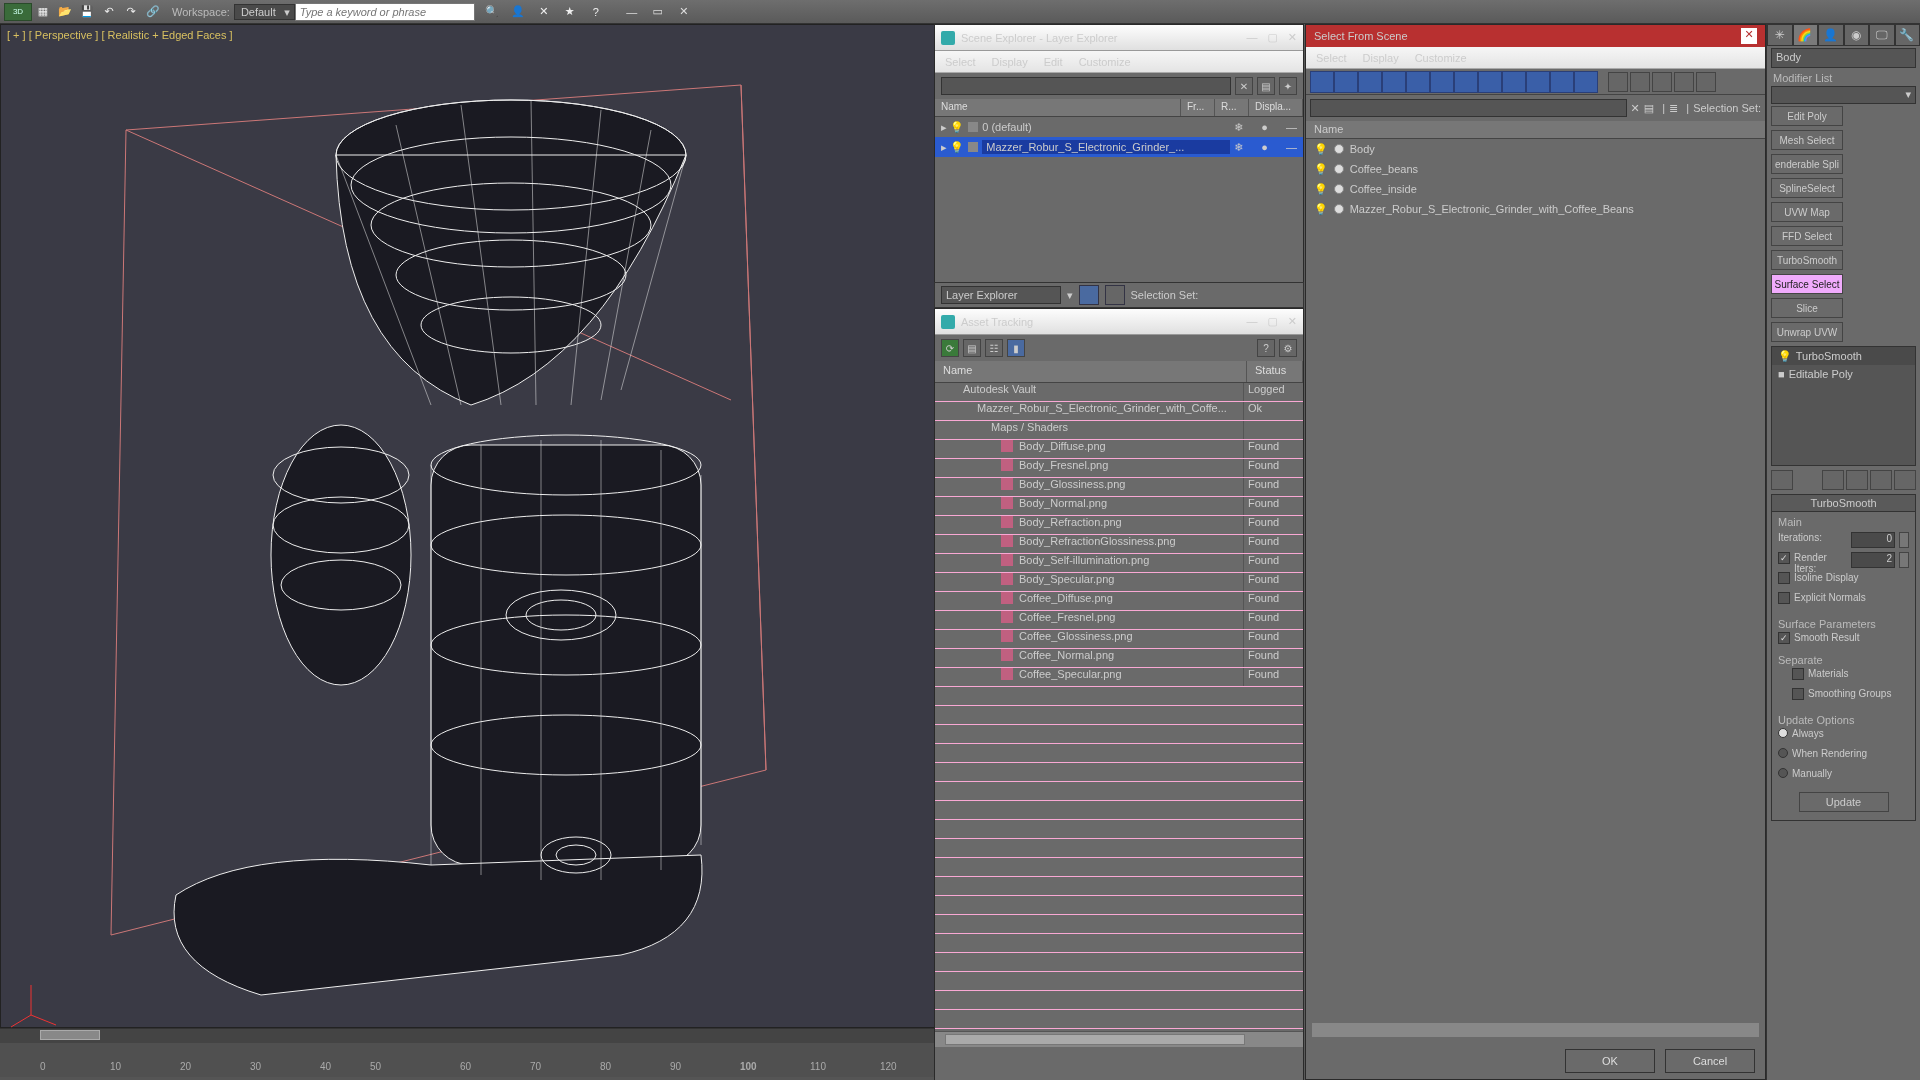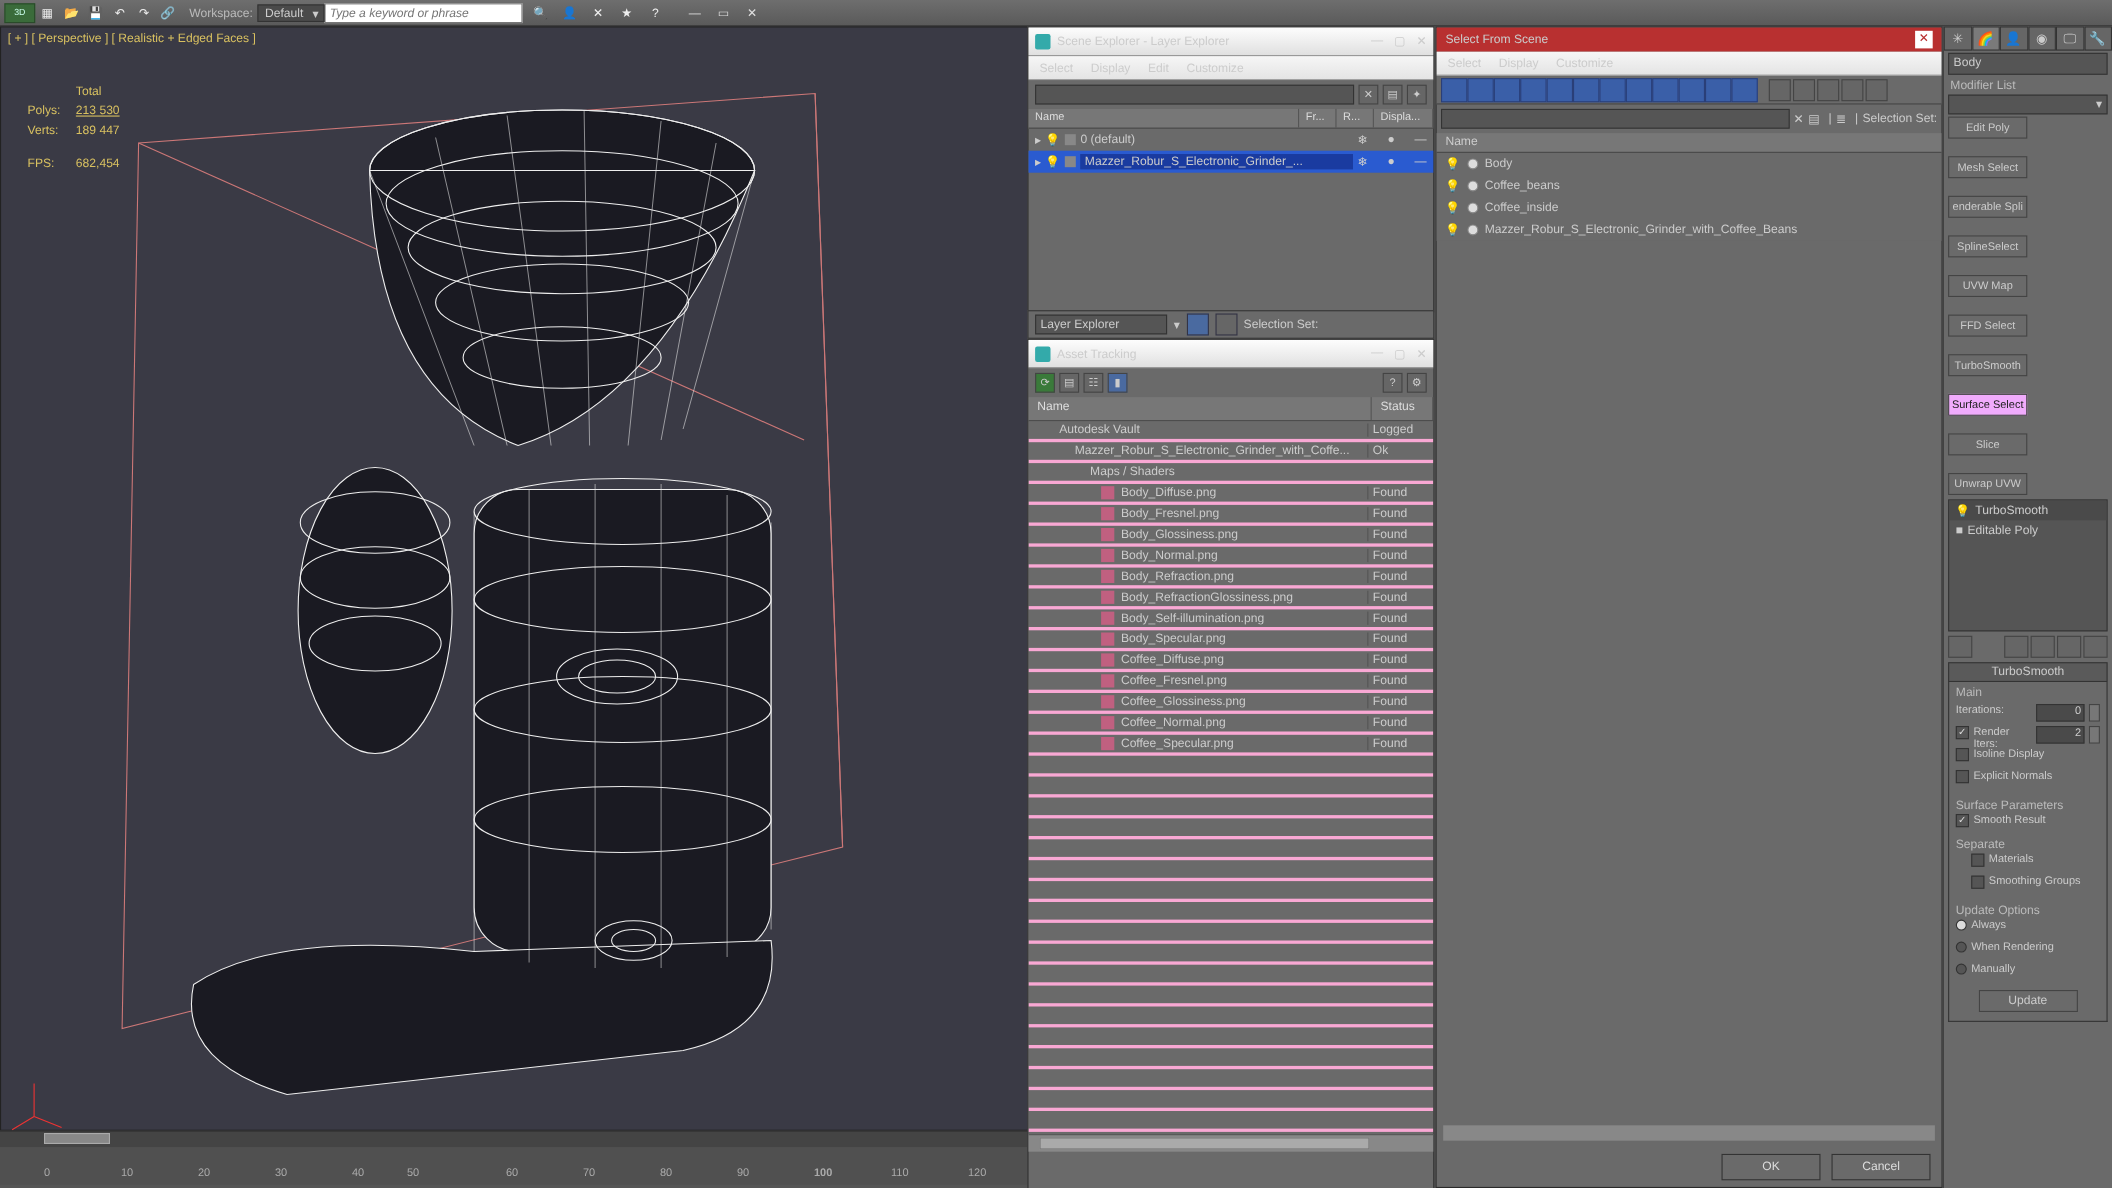--- a/index.html
+++ b/index.html
@@ -44,21 +44,21 @@
 .se-row .name{flex:1;overflow:hidden;text-overflow:ellipsis;white-space:nowrap}
 .se-row .sel-name{background:#1a3ba0;padding:1px 4px}
 .se-icons{display:flex;gap:18px;margin-left:auto;color:#aaa;font-size:12px}
 .layerbar{position:absolute;left:934px;top:282px;width:370px;height:26px;background:#6a6a6a;display:flex;align-items:center;padding:0 6px;gap:6px;border:1px solid #333}
 .layerbar input{width:120px;height:18px;background:#555;border:1px solid #333;padding:0 4px}
 .layerbar .ib{width:20px;height:20px;background:#4a6aa0;border:1px solid #334;cursor:pointer}
 .assettrack{left:934px;top:308px;width:370px;height:776px;background:#6a6a6a}
 .at-header{height:22px;background:#777;display:flex;border-bottom:1px solid #444}
 .at-header div{padding:3px 8px;color:#ddd;border-right:1px solid #555}
 .at-list{overflow:auto;height:648px;background:#6a6a6a}
-.at-row{height:19px;display:flex;align-items:center;border-bottom:3px solid #f9a8d4;padding:0 4px}
+.at-row{height:19px;display:flex;border-bottom:1px solid #f9a8d4;padding:0 4px}
 .at-row .nm{flex:1;overflow:hidden;text-overflow:ellipsis;white-space:nowrap;padding-left:4px}
 .at-row .st{width:56px;text-align:left;padding-left:4px;border-left:1px solid #555;overflow:hidden}
 .at-row .pic{width:12px;height:12px;background:#c06080;margin-right:2px}
 .at-row.empty{height:19px}
 .at-scroll{height:16px;background:#888;border-top:1px solid #555;position:relative}
 .at-scroll .thumb{position:absolute;left:10px;top:2px;width:300px;height:11px;background:#aaa;border:1px solid #777}
 .selectscene{left:1305px;top:24px;width:461px;height:1056px;background:#6a6a6a}
 .ss-title{height:22px;background:#b83030;color:#fff;display:flex;align-items:center;padding:0 8px}
 .ss-title .x{margin-left:auto;background:#fff;color:#b83030;width:16px;height:16px;text-align:center;cursor:pointer}
 .ss-iconrow{height:26px;background:#6a6a6a;display:flex;align-items:center;padding:0 4px;gap:0;border-bottom:1px solid #444}
@@ -75,21 +75,21 @@
 .ss-btns{position:absolute;bottom:6px;right:10px;display:flex;gap:10px}
 .ss-btns button{width:90px;height:24px;background:#6a6a6a;border:1px solid #333;color:#ddd;cursor:pointer}
 .cmdpanel{position:absolute;right:0;top:24px;width:154px;height:1056px;background:#6a6a6a;border-left:1px solid #333}
 .cmdtabs{height:22px;display:flex;background:#555}
 .cmdtabs div{flex:1;border:1px solid #333;background:#666;display:flex;align-items:center;justify-content:center;font-size:12px;cursor:pointer}
 .cmdtabs div.act{background:#7a7a7a}
 .objname{height:20px;background:#555;border:1px solid #333;margin:2px 4px;padding:2px 4px}
 .modlabel{padding:2px 6px;color:#bbb}
 .moddrop{height:18px;background:#555;border:1px solid #333;margin:0 4px;position:relative}
 .moddrop:after{content:"▾";position:absolute;right:4px;top:1px}
-.btnset{display:flex;flex-wrap:wrap;gap:16px;margin:2px 4px}
+.btnset{display:flex;flex-wrap:wrap;gap:4px;margin:2px 4px}
 .btnset button{width:72px;height:20px;background:#6a6a6a;border:1px solid #444;color:#ccc;font-size:10px;cursor:pointer}
 .btnset button.hi{background:#f0abfc;color:#222}
 .modstack{margin:4px;background:#555;border:1px solid #333;height:120px}
 .modstack .mrow{height:18px;padding:2px 6px;display:flex;align-items:center;gap:4px}
 .modstack .mrow.sel{background:#4a4a4a}
 .stackbtns{display:flex;margin:0 4px;gap:2px}
 .stackbtns div{width:22px;height:20px;background:#666;border:1px solid #444;cursor:pointer}
 .rolluphead{height:18px;background:#5a5a5a;border:1px solid #333;margin:4px 4px 0;text-align:center;padding-top:2px}
 .rollupbody{background:#6a6a6a;border:1px solid #333;border-top:none;margin:0 4px;padding:4px 6px}
 .paramrow{display:flex;height:20px;gap:4px}
@@ -125,42 +125,20 @@
   </div>
   <div class="winbtns">
     <div>—</div>
     <div>▭</div>
     <div>✕</div>
   </div>
 </div>
 
 <div class="viewport">
   <div class="vplabel">[ + ] [ Perspective ] [ Realistic + Edged Faces  ]</div>
-  <div class="stats">
-    <table>
-      <tbody>
-          <tr>
-            <td></td>
-            <td>Total</td>
-          </tr>
-      <tr>
-            <td>Polys:</td>
-            <td style="text-decoration:underline">213 530</td>
-          </tr>
-      <tr>
-            <td>Verts:</td>
-            <td>189 447</td>
-          </tr>
-      <tr>
-            <td style="padding-top:12px">FPS:</td>
-            <td style="padding-top:12px">682,454</td>
-          </tr>
-    </tbody>
-      </table>
-  </div>
   <svg width="936" height="1004">
     <g stroke="#c77" stroke-width="1" fill="none">
       <path d="M125 105 L740 60 L765 745 L110 910 Z"></path>
       <path d="M125 105 L730 375"></path>
         <path d="M740 60 L765 745"></path>
     </g>
     <g stroke="#eee" stroke-width="1" fill="#1a1a22">
       <ellipse cx="510" cy="130" rx="175" ry="55"></ellipse>
       <path d="M335 130 Q340 330 470 380 Q600 340 685 130 Z"></path>
       <ellipse cx="510" cy="130" rx="175" ry="55" fill="none"></ellipse>

